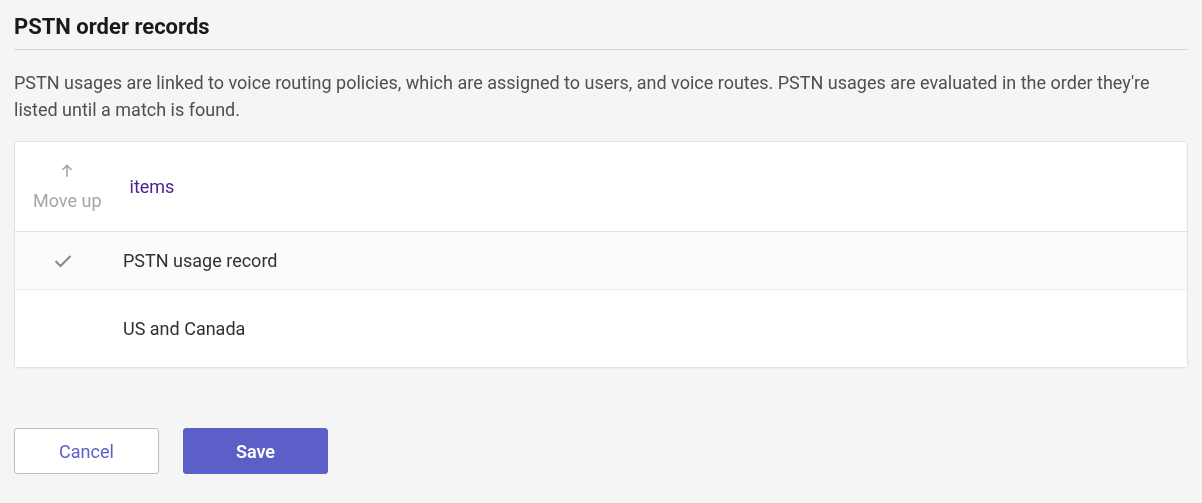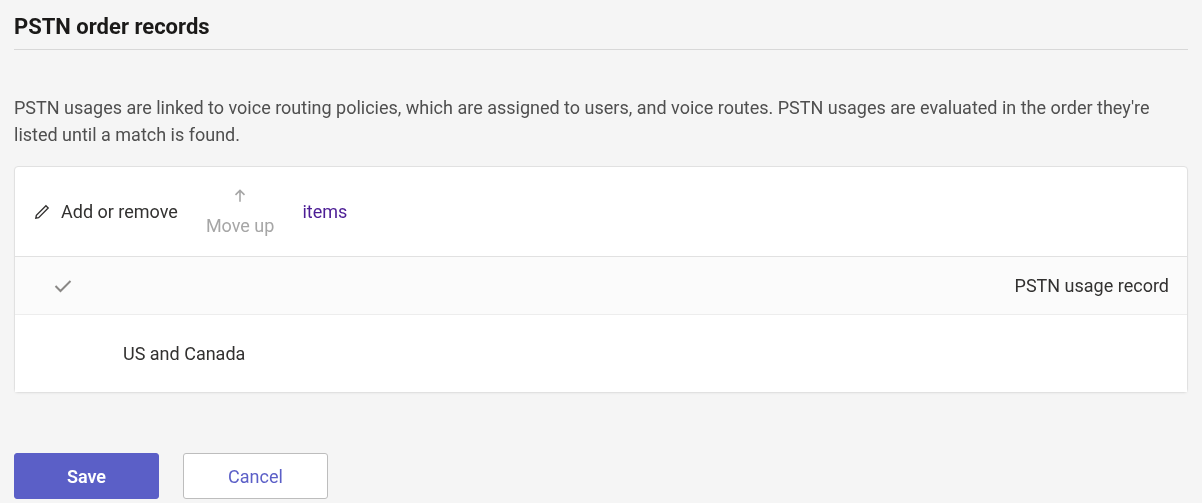--- a/index.html
+++ b/index.html
@@ -22,21 +22,21 @@
       font-weight: 700;
       color: #1b1a19;
       padding-bottom: 10px;
       border-bottom: 1px solid #d8d8d8;
     }
 
     .description {
       font-size: 18px;
       color: #4f4f4f;
       line-height: 1.5;
-      margin-top: 44px;
+      margin-top: 19px;
       margin-bottom: 18px;
     }
 
     .card {
       background: #ffffff;
       border: 1px solid #e1e1e1;
       border-radius: 4px;
       box-shadow: 0 1px 2px rgba(0,0,0,0.04);
     }
 
@@ -89,21 +89,20 @@
     .header-row .check-col {
       width: 90px;
       display: flex;
       align-items: center;
       padding-left: 20px;
     }
     .header-row .label-col {
       flex: 1;
       font-size: 18px;
       color: #323130;
-      text-align: right;
     }
     .check-icon {
       width: 20px;
       height: 20px;
       color: #8a8886;
     }
     .check-icon svg {
       width: 100%;
       height: 100%;
     }
@@ -155,28 +154,20 @@
 </head>
 <body>
 
 <h1 class="page-title">PSTN order records</h1>
 
 <p class="description">PSTN usages are linked to voice routing policies, which are assigned to users, and voice routes. PSTN usages are evaluated in the order they're listed until a match is found.</p>
 
 <div class="card">
 
   <div class="toolbar">
-    <button class="toolbar-btn">
-      <span class="icon">
-        <svg viewBox="0 0 16 16" fill="none" stroke="#323130" stroke-width="1.2">
-          <path d="M11.5 2.5 L13.5 4.5 L5 13 L2.5 13.5 L3 11 Z"></path>
-        </svg>
-      </span>
-      <span>Add or remove</span>
-    </button>
 
     <button class="toolbar-btn disabled">
       <span class="icon">
         <svg viewBox="0 0 16 16" fill="none" stroke="#a6a6a6" stroke-width="1.4">
           <path d="M8 13 L8 3 M4 7 L8 3 L12 7"></path>
         </svg>
       </span>
       <span>Move up</span>
     </button>
 
@@ -196,15 +187,15 @@
   </div>
 
   <div class="data-row">
     <div class="check-col"></div>
     <div class="value-col">US and Canada</div>
   </div>
 
 </div>
 
 <div class="button-row">
+  <button class="btn btn-secondary">Cancel</button>
   <button class="btn btn-primary">Save</button>
-  <button class="btn btn-secondary">Cancel</button>
 </div>
 
 </body></html>

